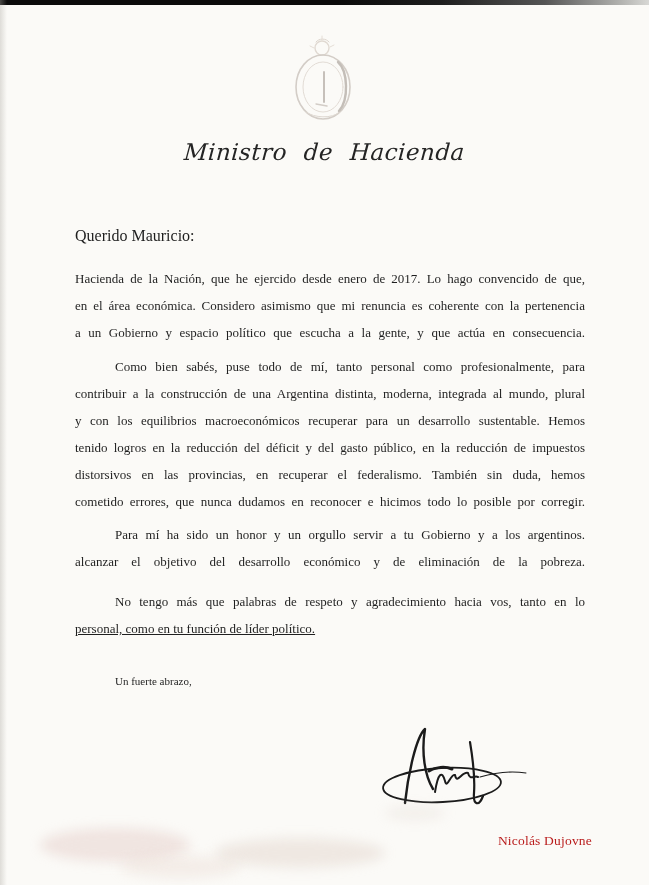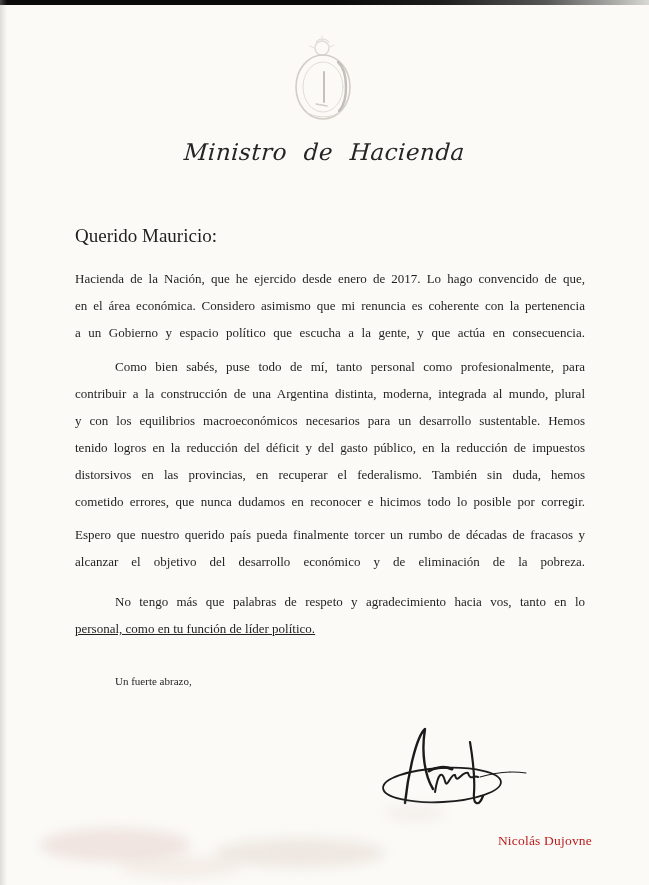--- a/index.html
+++ b/index.html
@@ -35,21 +35,21 @@
     font-family:"DejaVu Serif", serif;
     font-style:italic;
     font-size:23px;
     letter-spacing:0.5px;
     word-spacing:9px;
     color:#242424;
     transform:skewX(-4deg);
   }
 
   .text-block { position:absolute; left:75px; top:222px; width:510px; font-size:13px; }
-  .salutation { line-height:27px; margin-bottom:16px; text-align:left; font-size:19px; }
+  .salutation { line-height:27px; margin-bottom:16px; text-align:left; font-size:16px; }
   .para { margin:0; }
   .p1 { margin-bottom:7px; }
   .p2 { margin-bottom:6px; }
   .p3 { margin-bottom:13px; }
   .p4 { margin-bottom:26px; }
   .line {
     line-height:27px;
     text-align:justify;
     text-align-last:justify;
     text-justify:inter-word;
@@ -99,28 +99,28 @@
 
     <div class="para p1">
       <div class="line">Hacienda de la Nación, que he ejercido desde enero de 2017. Lo hago convencido de que,</div>
       <div class="line">en el área económica. Considero asimismo que mi renuncia es coherente con la pertenencia</div>
       <div class="line">a un Gobierno y espacio político que escucha a la gente, y que actúa en consecuencia.</div>
     </div>
 
     <div class="para p2">
       <div class="line first">Como bien sabés, puse todo de mí, tanto personal como profesionalmente, para</div>
       <div class="line">contribuir a la construcción de una Argentina distinta, moderna, integrada al mundo, plural</div>
-      <div class="line">y con los equilibrios macroeconómicos necesarios para un desarrollo sustentable. Hemos</div>
+      <div class="line">y con los equilibrios macroeconómicos recuperar para un desarrollo sustentable. Hemos</div>
       <div class="line">tenido logros en la reducción del déficit y del gasto público, en la reducción de impuestos</div>
       <div class="line">distorsivos en las provincias, en recuperar el federalismo. También sin duda, hemos</div>
       <div class="line">cometido errores, que nunca dudamos en reconocer e hicimos todo lo posible por corregir.</div>
     </div>
 
     <div class="para p3">
-      <div class="line">Espero que nuestro querido país pueda finalmente torcer un rumbo de décadas de fracasos y</div>
+      <div class="line first">Para mí ha sido un honor y un orgullo servir a tu Gobierno y a los argentinos.</div>
       <div class="line">alcanzar el objetivo del desarrollo económico y de eliminación de la pobreza.</div>
     </div>
 
     <div class="para p4">
       <div class="line first">No tengo más que palabras de respeto y agradecimiento hacia vos, tanto en lo</div>
       <div class="line short">personal, como en tu función de líder político.</div>
     </div>
 
     <div class="closing">Un fuerte abrazo,</div>
   </div>

